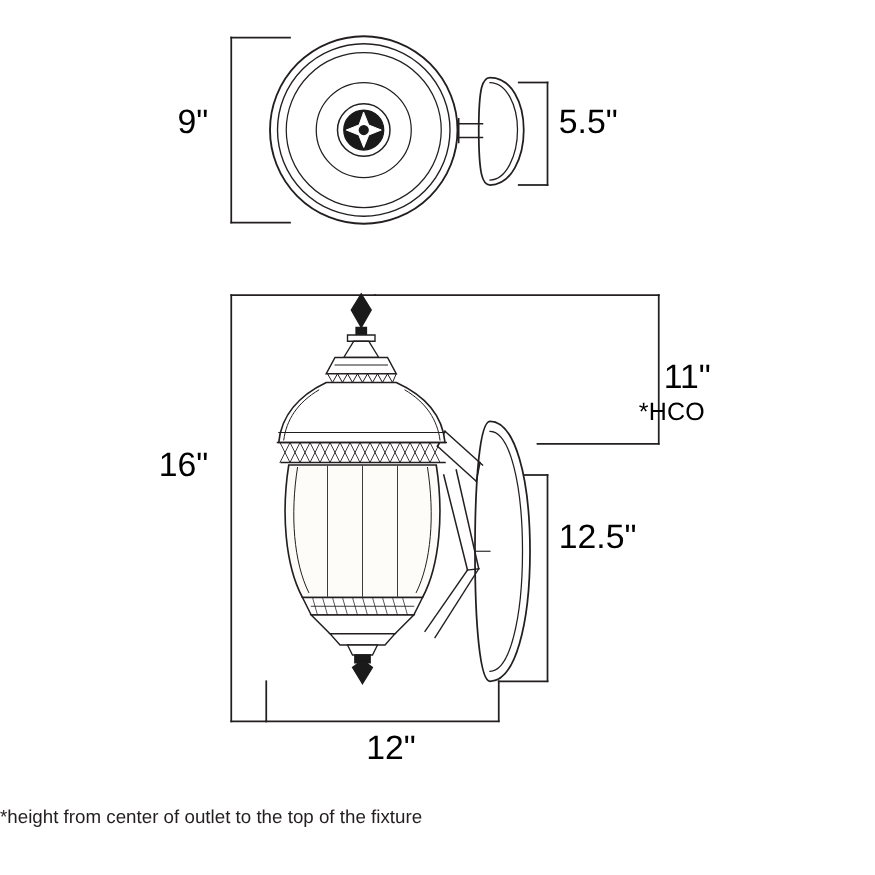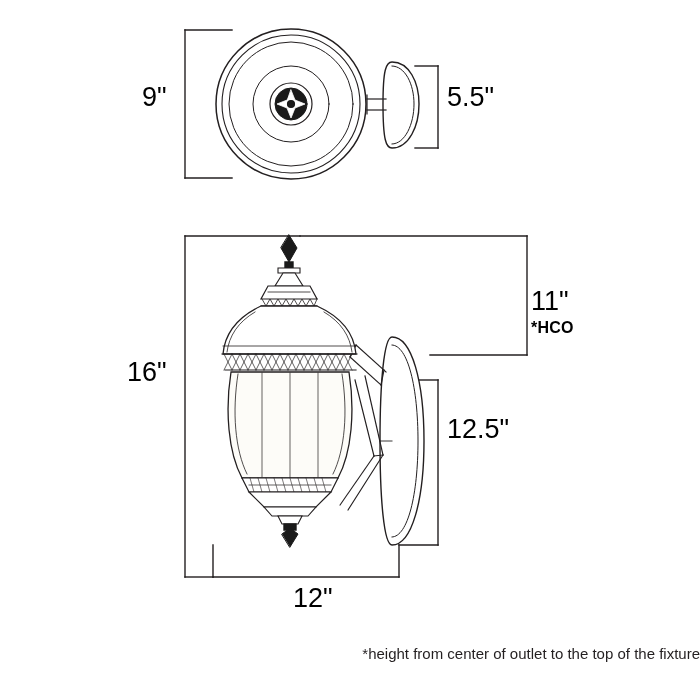--- a/index.html
+++ b/index.html
@@ -32,29 +32,29 @@
     font-family: "Liberation Sans", sans-serif;
     font-weight: 400;
     color: #000000;
     white-space: nowrap;
     line-height: 1;
   }
   .dim-9   { left: 142px; top: 84px;  font-size: 27px; }
   .dim-55  { left: 447px; top: 84px;  font-size: 27px; }
   .dim-16  { left: 127px; top: 359px; font-size: 27px; }
   .dim-11  { left: 531px; top: 288px; font-size: 27px; }
-  .dim-hco { left: 531px; top: 320px; font-size: 16px; font-weight: 700; letter-spacing: .2px; }
+  .dim-hco { left: 511px; top: 320px; font-size: 20px; font-weight: 400; letter-spacing: .2px; }
   .dim-125 { left: 447px; top: 416px; font-size: 27px; }
   .dim-12  { left: 293px; top: 585px; font-size: 27px; }
   .footnote {
     position: absolute;
     left: 0;
     top: 645px;
     width: 700px;
-    text-align: right;
+    text-align: left;
     font-size: 15px;
     color: #231f20;
   }
 </style>
 </head>
 <body>
 
 <div id="stage">
 
   <svg class="svg-layer" viewBox="0 0 700 700">

